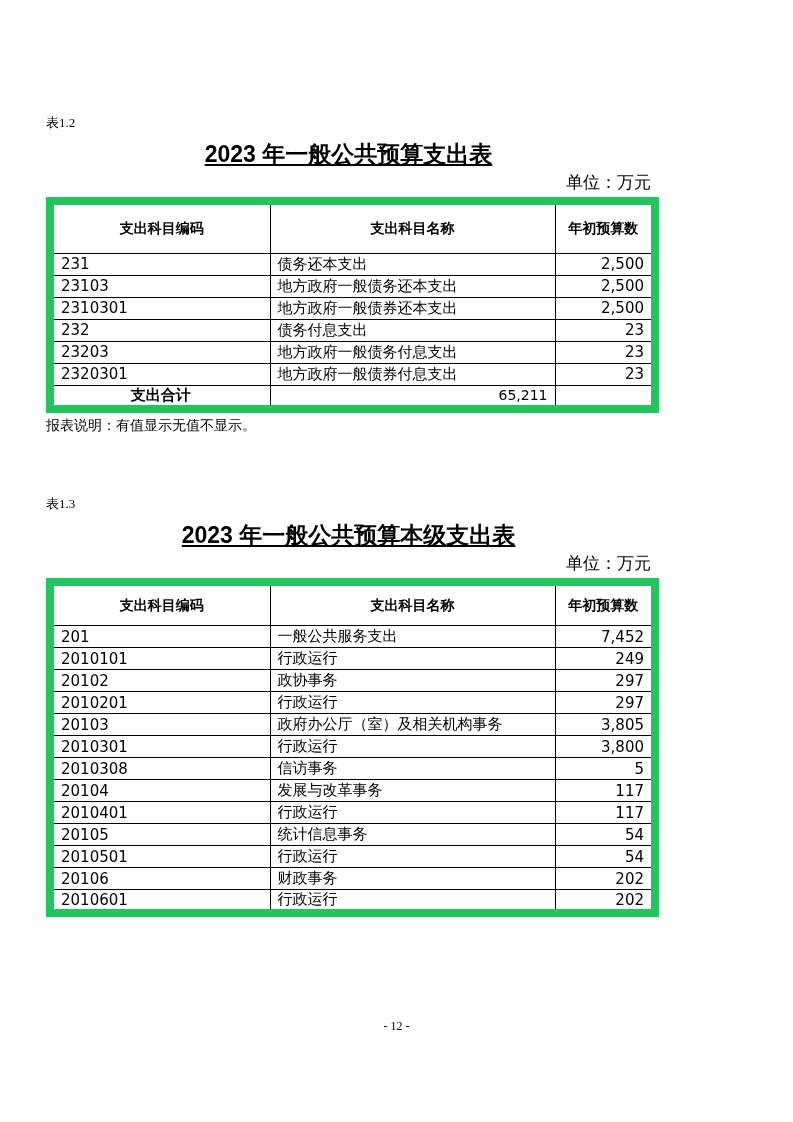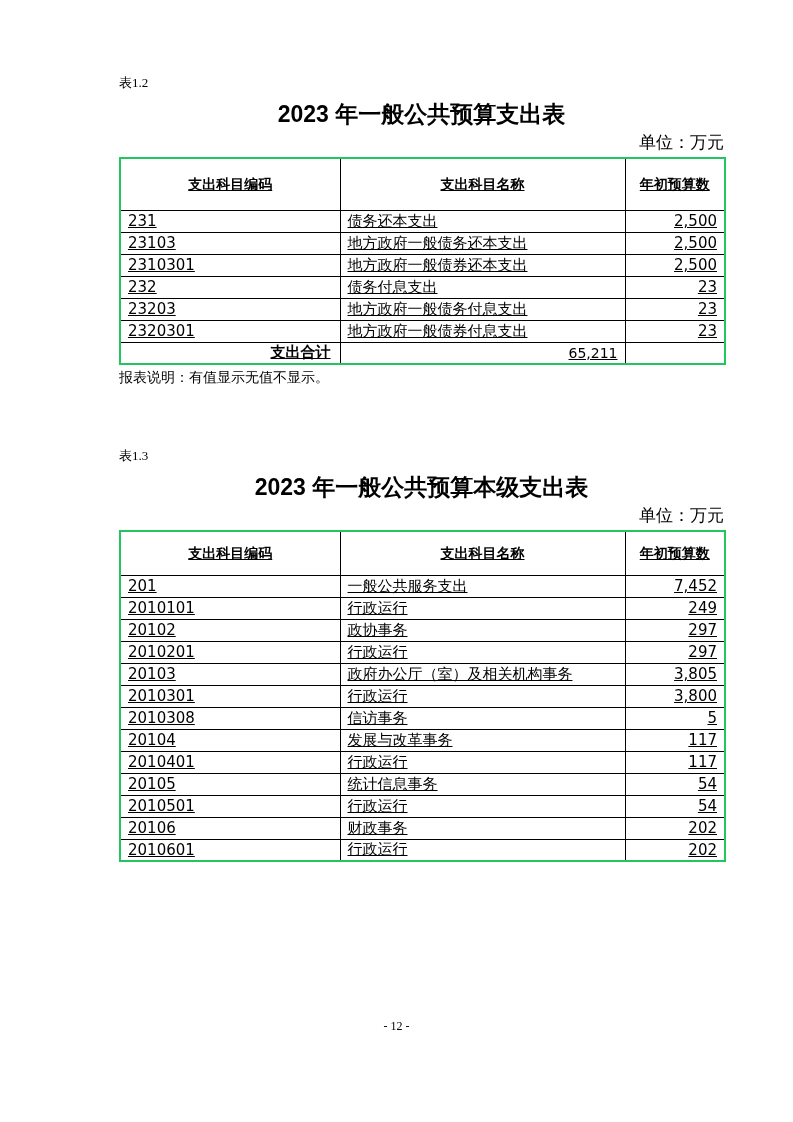--- a/index.html
+++ b/index.html
@@ -7,50 +7,50 @@
   body {
     width: 793px; height: 1122px;
     background: #ffffff;
     color: #000000;
     font-family: "Liberation Serif", serif;
     position: relative;
     overflow: hidden;
   }
   .content {
     width: 605px;
-    margin-left: 119px;
-    padding-top: 75px;
+    margin-left: 46px;
+    padding-top: 115px;
   }
   .caption {
     font-size: 13px;
     line-height: 16px;
     font-family: "Liberation Serif", serif;
   }
   .tbl-title {
     margin-top: 8px;
     font-size: 23px;
     line-height: 31px;
     font-weight: bold;
     text-align: center;
     font-family: "Liberation Sans", sans-serif;
+    text-decoration: underline;
   }
   .unit {
     margin-top: 4px;
     font-size: 17px;
     line-height: 18px;
     text-align: right;
     font-family: "Liberation Serif", serif;
   }
   table.budget {
     margin-top: 5px;
     width: 605px;
     border-collapse: collapse;
     table-layout: fixed;
-    border: 2px solid #22c55e;
-    text-decoration: underline;
+    border: 8px solid #22c55e;
   }
   table.budget th, table.budget td {
     border: 1px solid #000;
     overflow: hidden;
     white-space: nowrap;
   }
   table.budget th {
     font-family: "Liberation Sans", sans-serif;
     font-weight: bold;
     font-size: 14px;
@@ -76,21 +76,21 @@
   td.c1 {
     text-align: left;
     font-family: "Liberation Serif", serif;
   }
   td.c2 {
     text-align: right;
     font-family: "DejaVu Sans", sans-serif;
     font-size: 14px;
   }
   tr.total-row td.total-label {
-    text-align: right;
+    text-align: center;
     font-family: "Liberation Sans", sans-serif;
     font-weight: bold;
     font-size: 15px;
     padding-right: 9px;
   }
   tr.total-row td.total-value {
     text-align: right;
     font-family: "DejaVu Sans", sans-serif;
     font-size: 14px;
   }

